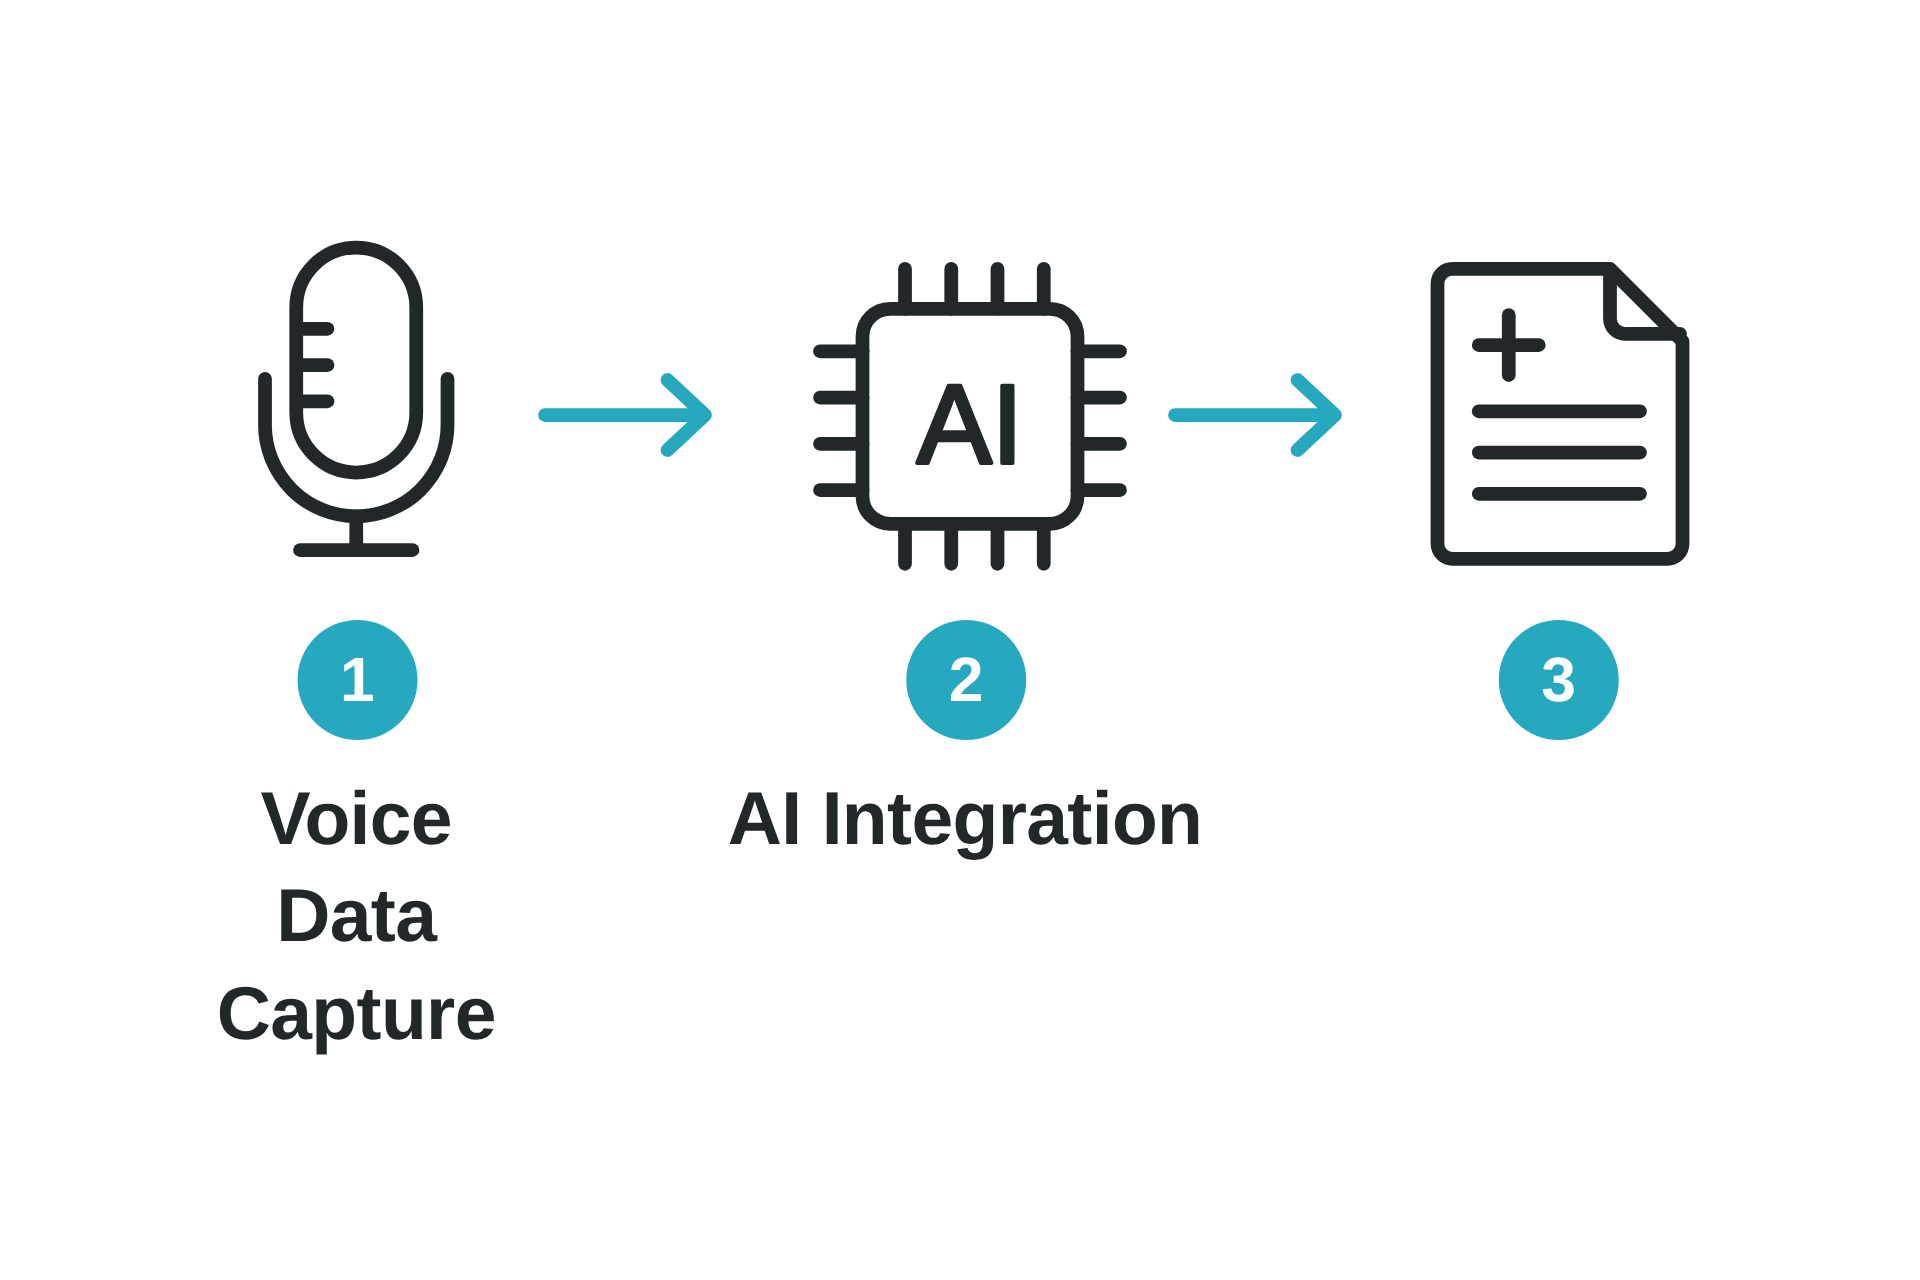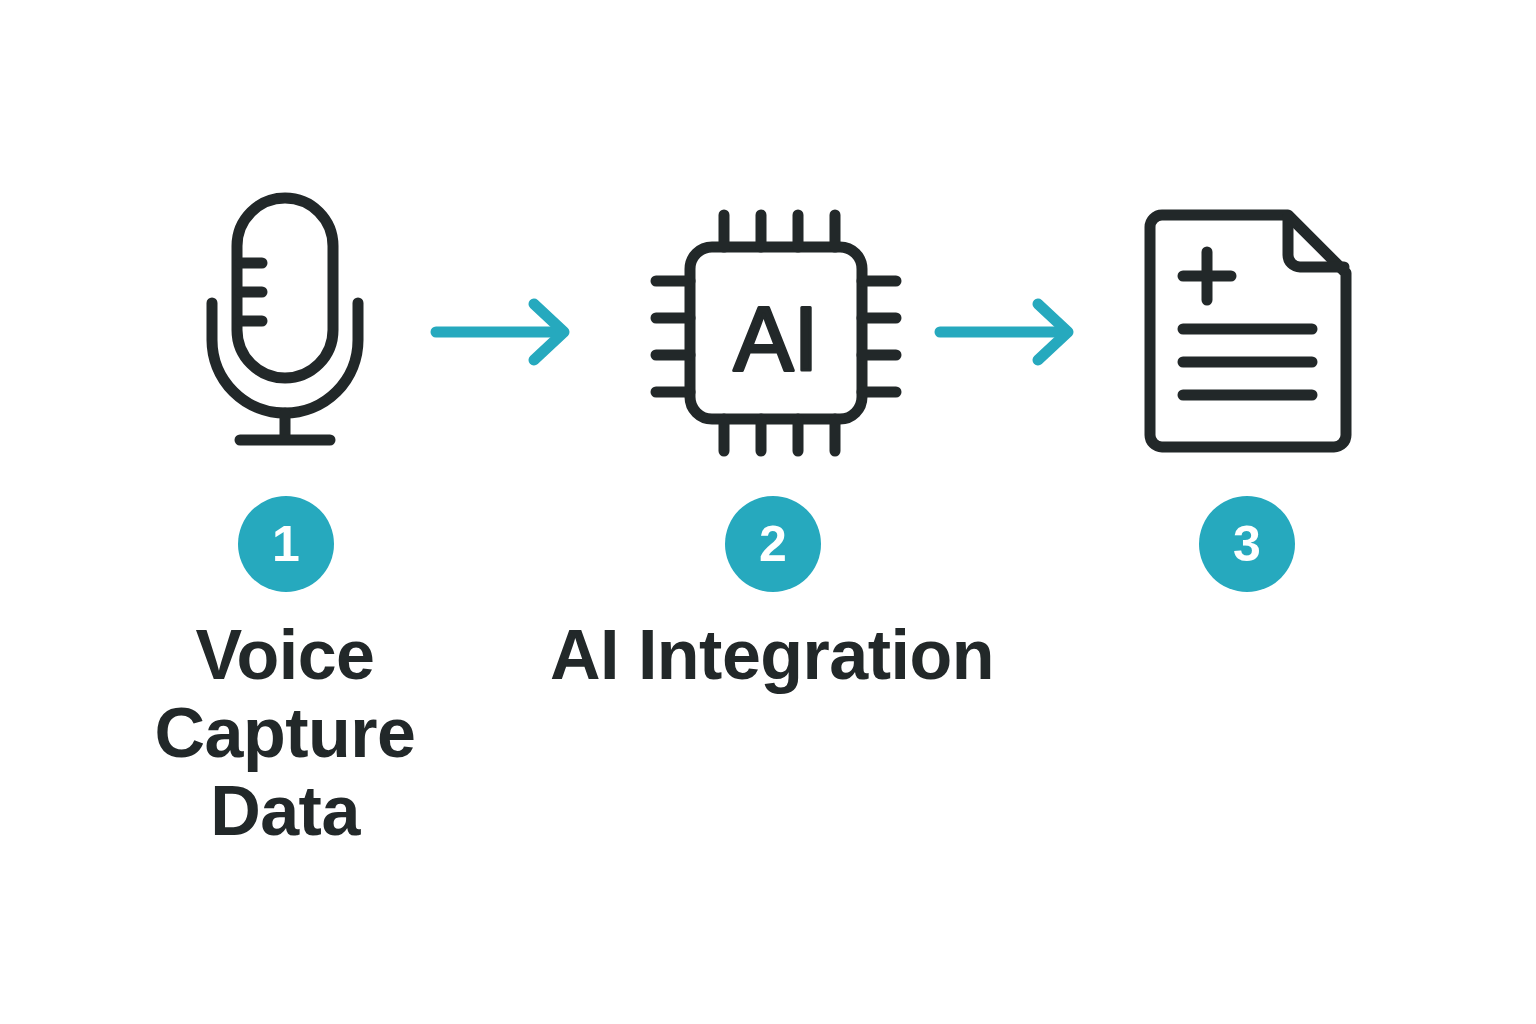--- a/index.html
+++ b/index.html
@@ -22,21 +22,21 @@
       color: #ffffff;
       font-weight: 700;
       font-size: 50px;
       line-height: 96px;
       text-align: center;
     }
     .label {
       position: absolute;
       text-align: center;
       font-weight: 700;
-      font-size: 70px;
+      font-size: 60px;
       line-height: 78px;
       letter-spacing: -0.5px;
       color: #222829;
     }
     .label span { display: block; white-space: nowrap; }
   </style>
 </head>
 <body>
 
 <div>
@@ -105,22 +105,22 @@
       <line x1="43" y1="190" x2="172" y2="190"></line>
     </svg>
   </div>
 
   <div class="badge" style="left:238px; top:496px;">1</div>
   <div class="badge" style="left:725px; top:496px;">2</div>
   <div class="badge" style="left:1199px; top:496px;">3</div>
 
   <div class="label" style="left:85px; width:400px; top:616px;">
     <span>Voice</span>
+    <span>Data</span>
     <span>Capture</span>
-    <span>Data</span>
   </div>
 
   <div class="label" style="left:522px; width:500px; top:616px;">
     <span>AI Integration</span>
   </div>
 
   <div class="label" style="left:1047px; width:400px; top:616px;">
   </div>
 
 </div>

